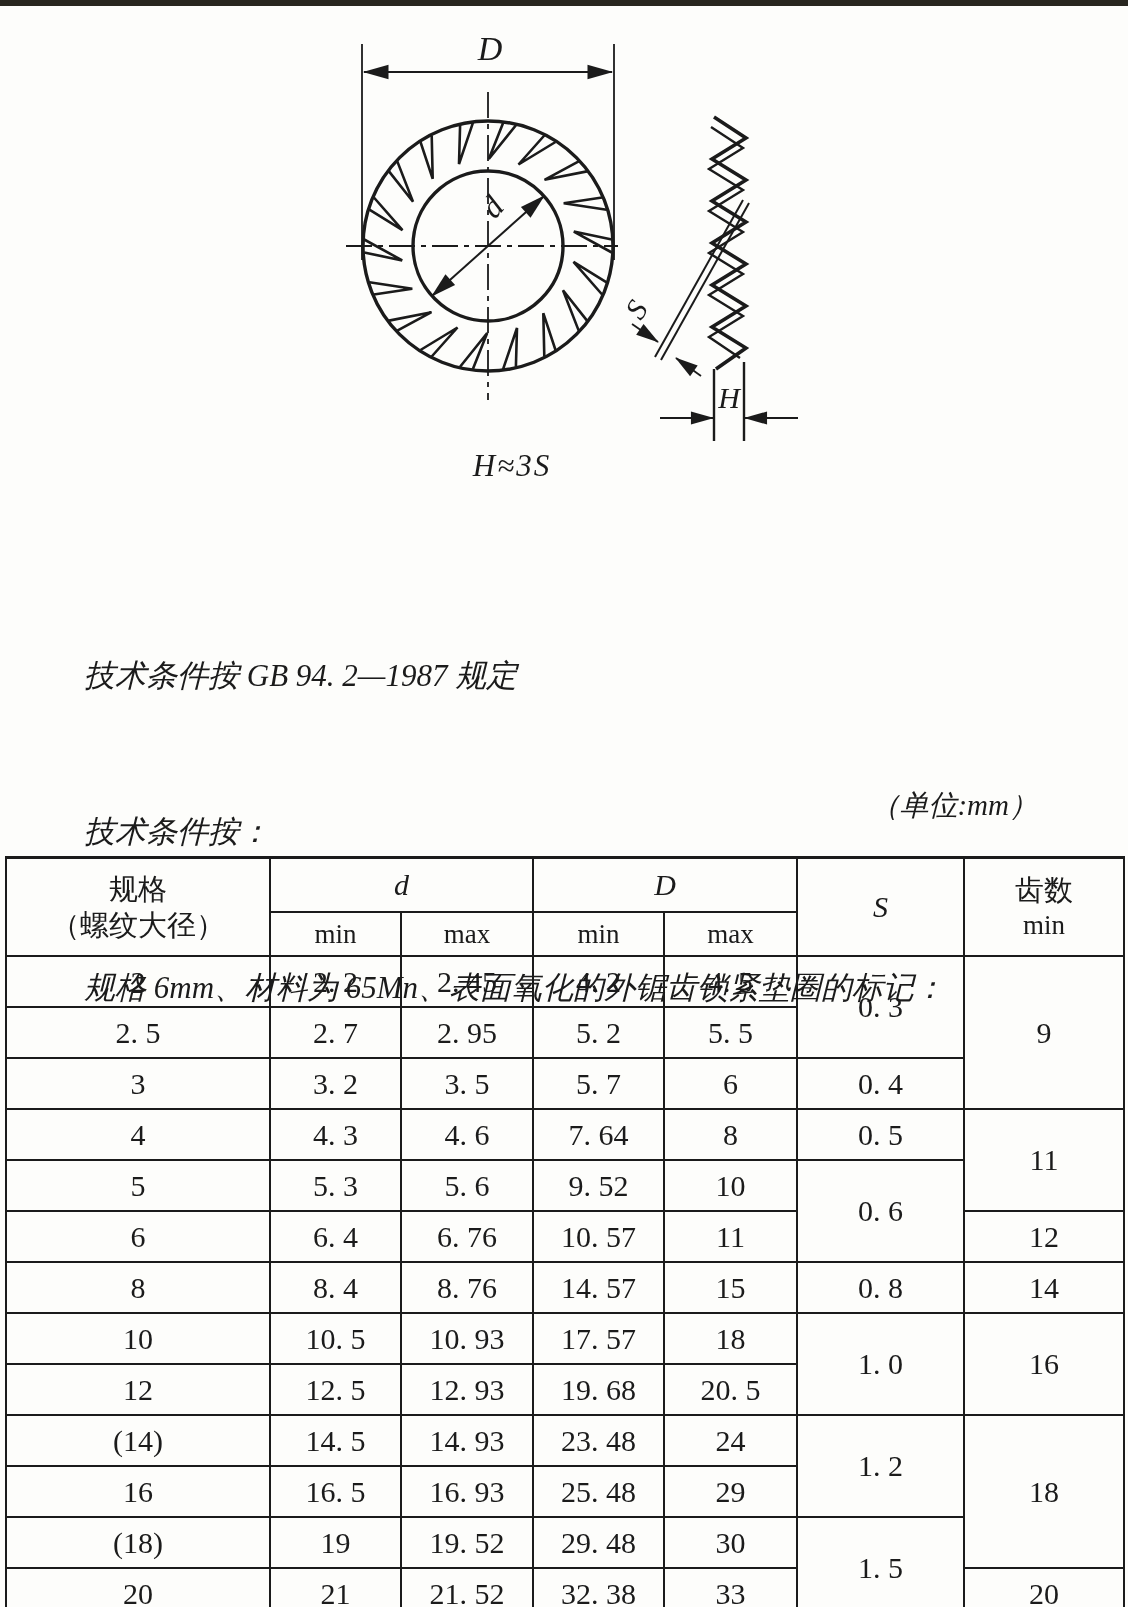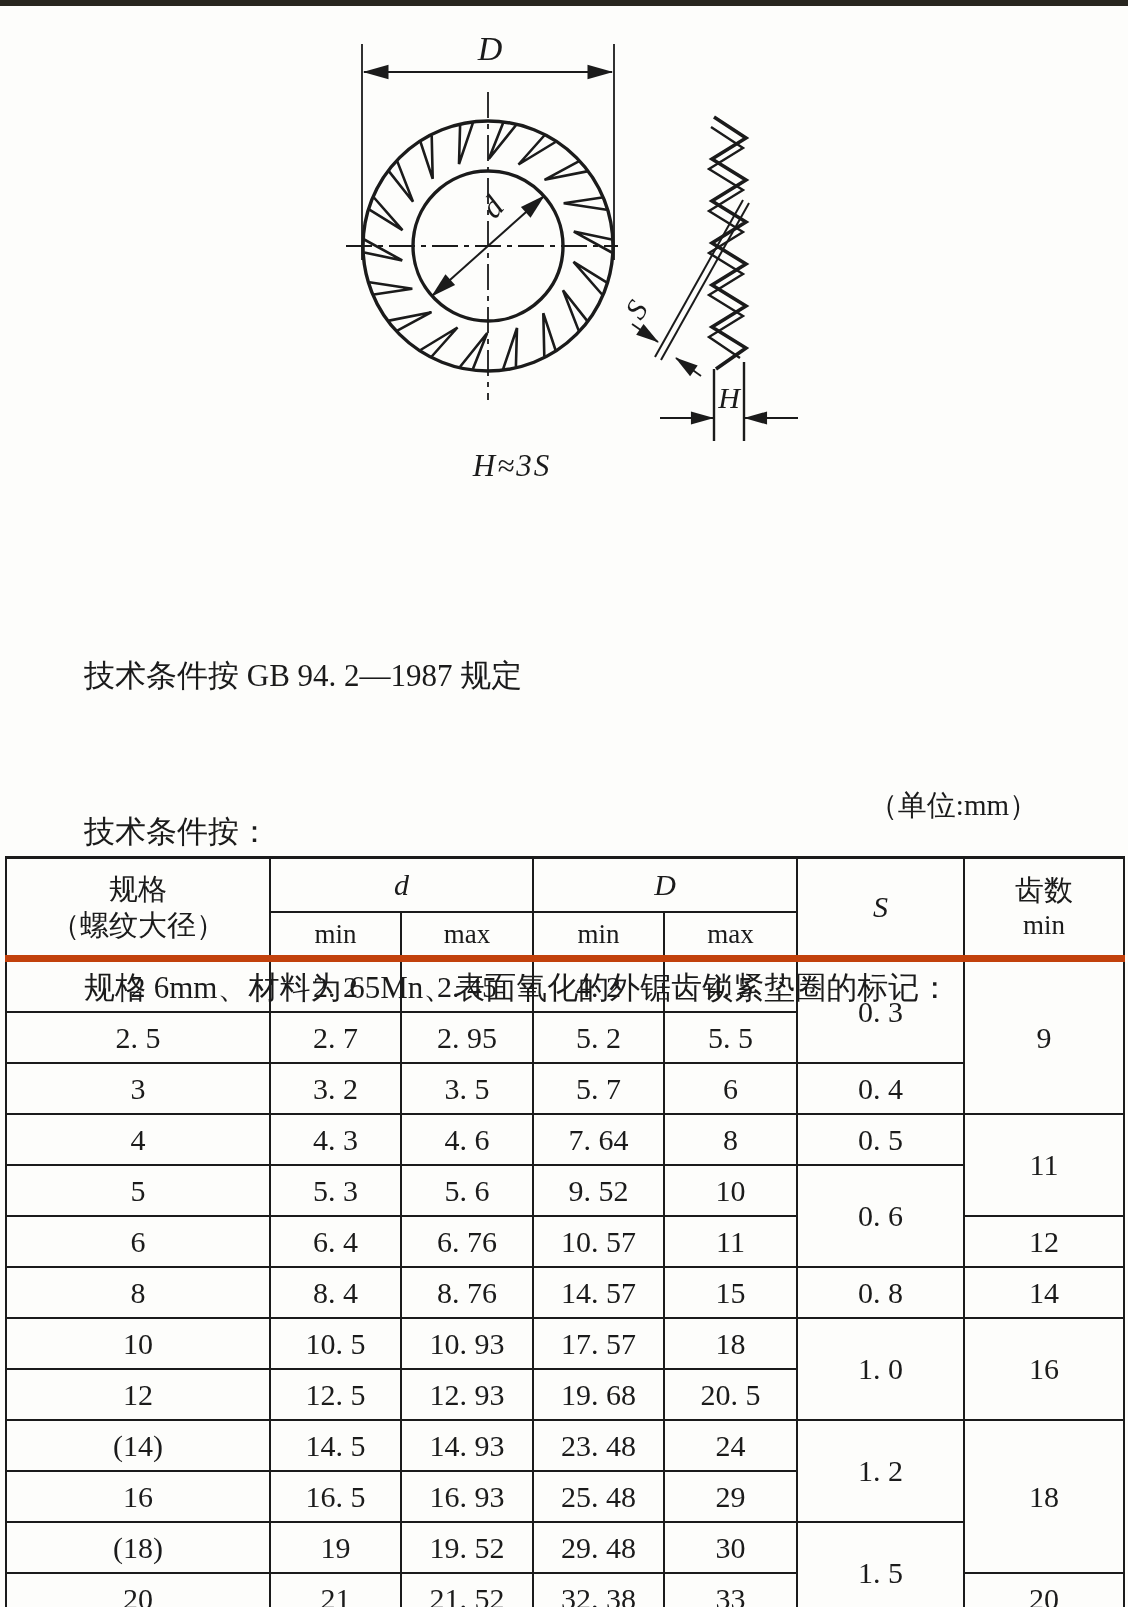--- a/index.html
+++ b/index.html
@@ -28,45 +28,47 @@
     position:absolute;left:0;top:448px;width:1024px;
     text-align:center;
     font-style:italic;font-size:31px;
     letter-spacing:2px;
   }
   
   .notes{
     position:absolute;left:84px;top:546px;width:1010px;
     font-size:31px;line-height:52px;
     white-space:pre-wrap;
+    font-style:italic;
   }
   .unit-note{
     position:absolute;right:90px;top:786px;
     font-size:29px;
+    font-style:italic;
   }
   
   .spec-table{
     position:absolute;left:5px;top:856px;
     width:1119px;
     border-collapse:collapse;
     table-layout:fixed;
     font-size:30px;
     color:#1b1b1b;
   }
   .spec-table th,.spec-table td{
     border:2px solid #1b1b1b;
     text-align:center;vertical-align:middle;
     padding:0;
     font-weight:normal;
   }
   .spec-table{border-top:3px solid #1b1b1b;border-bottom:7px solid #1b1b1b;}
   .spec-table thead tr.h1 th{height:52px;}
   .spec-table thead tr.h2 th{height:42px;font-size:27px;}
   .spec-table tbody td{height:49px;}
-  .spec-table thead{border-bottom:7px solid #c2410c;}
+  .spec-table thead{border-bottom:1px solid #c2410c;}
   .it{font-style:italic;}
   .hdr-sub{font-size:29px;line-height:36px;}
   .hdr-min{font-size:27px;line-height:34px;}
 </style>
 </head>
 <body>
 
 <div class="page">
 
   <div class="top-rule"></div>

